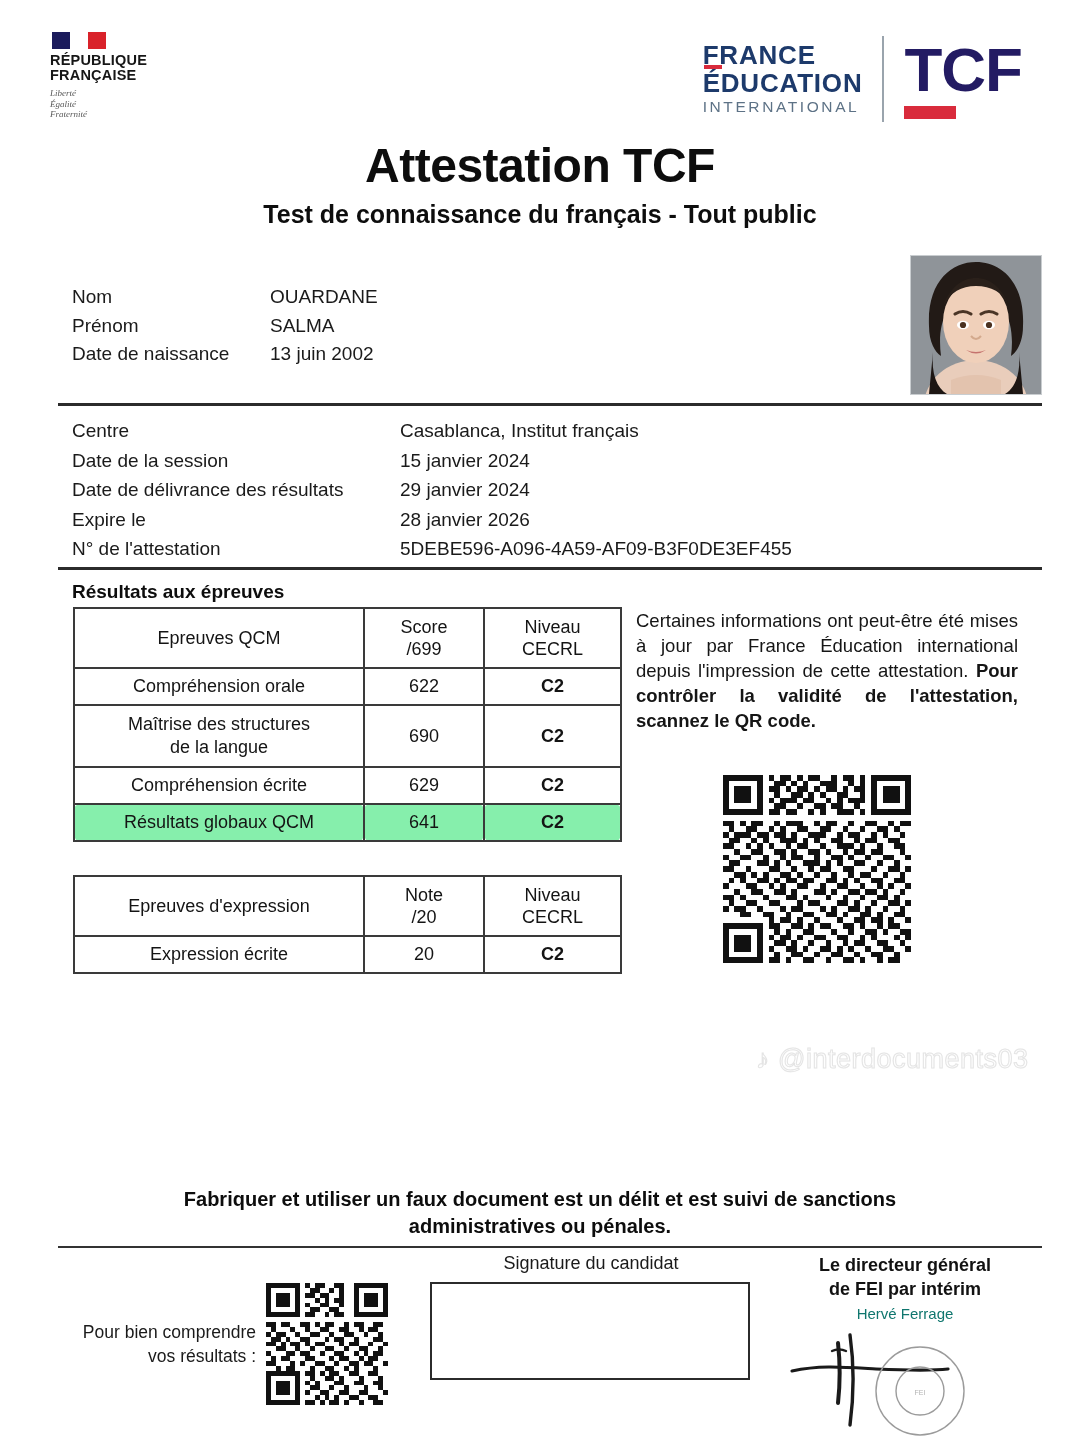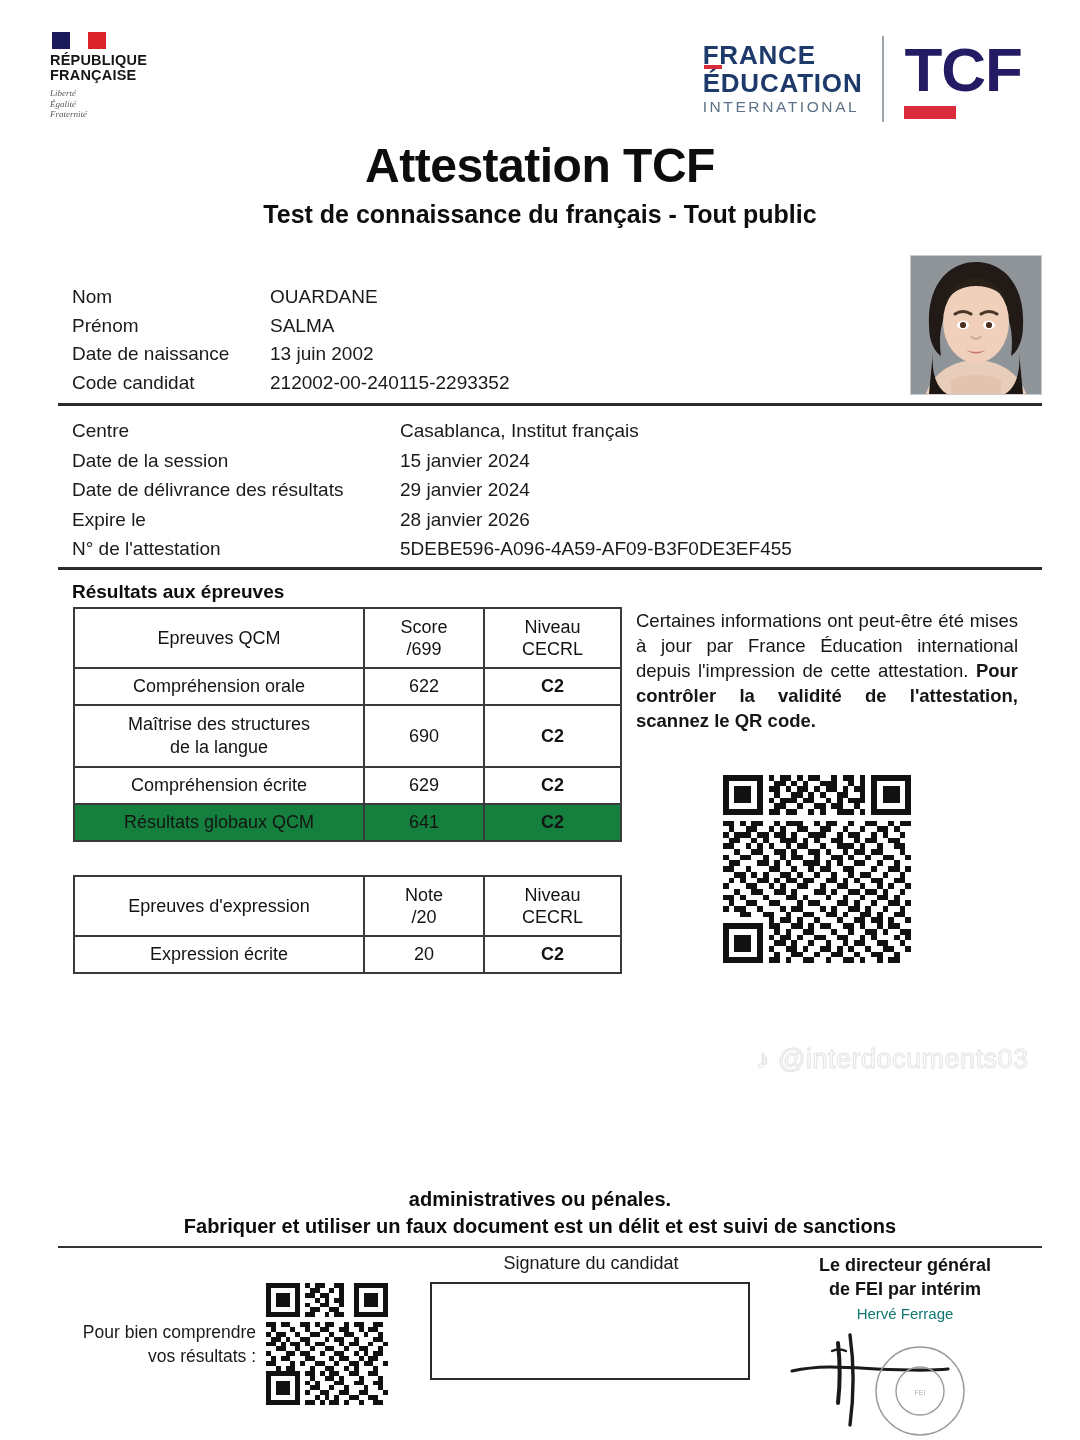--- a/index.html
+++ b/index.html
@@ -198,21 +198,21 @@
     border: 2px solid #3a3a3a;
     text-align: center;
     vertical-align: middle;
     padding: 7px 4px;
   }
   .col-sub  { width: 280px; }
   .col-score{ width: 110px; }
   .col-lvl  { width: 127px; }
   .t-head td { line-height: 22px; }
   .lvl { font-weight: 700; }
-  .row-total td { background: #15803d; font-weight: 400; }
+  .row-total td { background: #86efac; font-weight: 400; border-radius: 6px; }
   .row-total td.lvl { font-weight: 700; }
 
   #qcm-table { position: absolute; left: 73px; top: 607px; padding-left: 36px; }
   #expr-table { position: absolute; left: 73px; top: 875px; }
 
   .notice {
     position: absolute;
     left: 636px; top: 608px;
     width: 382px;
     font-size: 18.5px;
@@ -361,24 +361,20 @@
       <span class="id-label">Nom</span>
       <span class="id-value">OUARDANE</span>
     </div>
     <div class="id-row">
       <span class="id-label">Prénom</span>
       <span class="id-value">SALMA</span>
     </div>
     <div class="id-row">
       <span class="id-label">Date de naissance</span>
       <span class="id-value">13 juin 2002</span>
-    </div>
-    <div class="id-row">
-      <span class="id-label">Code candidat</span>
-      <span class="id-value">212002-00-240115-2293352</span>
     </div>
   </div>
 
   <div class="photo">
     <svg viewBox="0 0 130 138" preserveAspectRatio="none" aria-hidden="true">
       <rect x="0" y="0" width="130" height="138" fill="#8f9499"></rect>
       <ellipse cx="65" cy="150" rx="52" ry="46" fill="#e9cdbb"></ellipse>
       <path d="M18 70 C16 26 40 6 65 6 C90 6 114 26 112 70 C112 86 106 96 100 100 C104 70 96 40 65 40 C34 40 26 70 30 100 C24 96 18 86 18 70 Z" fill="#221a16"></path>
       <ellipse cx="65" cy="66" rx="33" ry="41" fill="#f0d0ba"></ellipse>
       <path d="M32 50 C40 30 52 22 65 22 C78 22 90 30 98 50 C92 36 80 30 65 30 C50 30 40 36 32 50 Z" fill="#2a201a"></path>
@@ -793,22 +789,22 @@
           <rect x="24" y="32" width="1" height="1"></rect>
           <rect x="27" y="32" width="1" height="1"></rect>
           <rect x="29" y="32" width="2" height="1"></rect>
       </g>
     </svg>
   </div>
 
   <div class="watermark">♪ @interdocuments03</div>
 
   <div class="warning">
+    <div>Fabriquer et utiliser un faux document est un délit et est suivi de sanctions</div>
     <div>administratives ou pénales.</div>
-    <div>Fabriquer et utiliser un faux document est un délit et est suivi de sanctions</div>
   </div>
 
   <div class="hr thin" style="top:1246px;"></div>
 
   <div class="footer-cols">
 
     <div class="fc-left">
       <div class="fc-left-text">
         <div>Pour bien comprendre</div>
         <div>vos résultats :</div>

